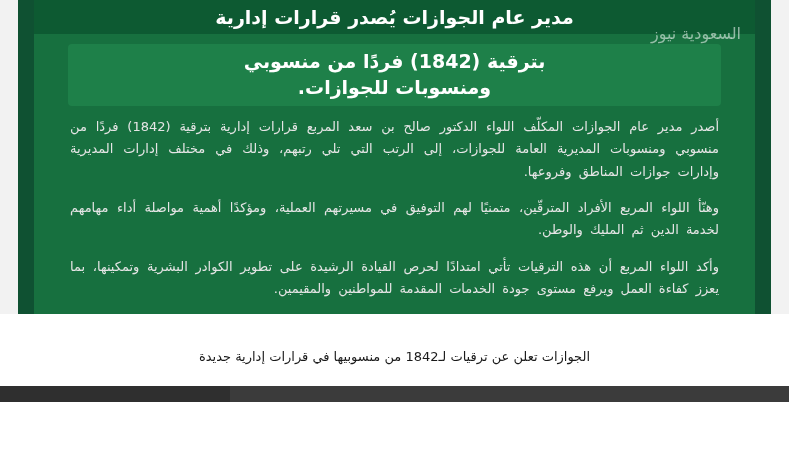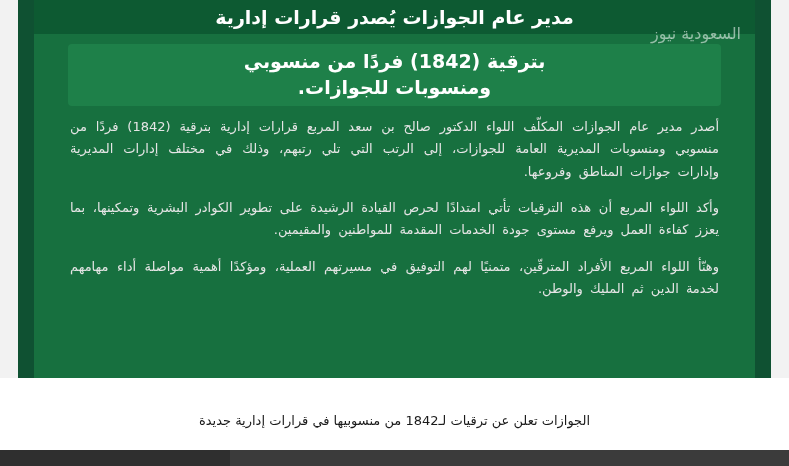--- a/index.html
+++ b/index.html
@@ -10,21 +10,21 @@
   body {
     width: 789px;
     height: 466px;
     overflow: hidden;
     font-family: "DejaVu Sans", "Liberation Sans", sans-serif;
   }
 
   #page {
     position: relative;
     width: 789px;
-    height: 466px;
+    height: 402px;
     background: #ffffff;
     overflow: hidden;
   }
 
   
   .page-bg-left, .page-bg-right {
     position: absolute;
     top: 0;
     bottom: 0;
     width: 18px;
@@ -237,22 +237,22 @@
 
       <div class="watermark">السعودية نيوز</div>
 
       <div class="subhead-block">
         <div class="subhead-line">بترقية (1842) فردًا من منسوبي</div>
         <div class="subhead-line">ومنسوبات للجوازات.</div>
       </div>
 
       <div class="body-wrap">
         <p class="para">أصدر مدير عام الجوازات المكلّف اللواء الدكتور صالح بن سعد المربع قرارات إدارية بترقية (1842) فردًا من منسوبي ومنسوبات المديرية العامة للجوازات، إلى الرتب التي تلي رتبهم، وذلك في مختلف إدارات المديرية وإدارات جوازات المناطق وفروعها.</p>
+        <p class="para">وهنّأ اللواء المربع الأفراد المترقّين، متمنيًا لهم التوفيق في مسيرتهم العملية، ومؤكدًا أهمية مواصلة أداء مهامهم لخدمة الدين ثم المليك والوطن.</p>
         <p class="para">وأكد اللواء المربع أن هذه الترقيات تأتي امتدادًا لحرص القيادة الرشيدة على تطوير الكوادر البشرية وتمكينها، بما يعزز كفاءة العمل ويرفع مستوى جودة الخدمات المقدمة للمواطنين والمقيمين.</p>
-        <p class="para">وهنّأ اللواء المربع الأفراد المترقّين، متمنيًا لهم التوفيق في مسيرتهم العملية، ومؤكدًا أهمية مواصلة أداء مهامهم لخدمة الدين ثم المليك والوطن.</p>
       </div>
 
       <div class="date-pill">الأحد 22 مارس 2026م</div>
       <div class="site-url">www.gdp.gov.sa</div>
 
       <svg class="emblem" viewBox="0 0 54 46" aria-hidden="true">
         <path d="M27 3 L31 12 L27 10 L23 12 Z" fill="#ffffff" opacity="0.92"></path>
         <path d="M14 16 C14 16 20 22 27 22 C34 22 40 16 40 16 L40 26 C40 34 34 39 27 42 C20 39 14 34 14 26 Z" fill="none" stroke="#ffffff" stroke-width="1.6" opacity="0.92"></path>
         <circle cx="27" cy="28" r="5" fill="none" stroke="#ffffff" stroke-width="1.4" opacity="0.9"></circle>
         <path d="M17 12 L27 6 L37 12" fill="none" stroke="#ffffff" stroke-width="1.2" opacity="0.7"></path>

